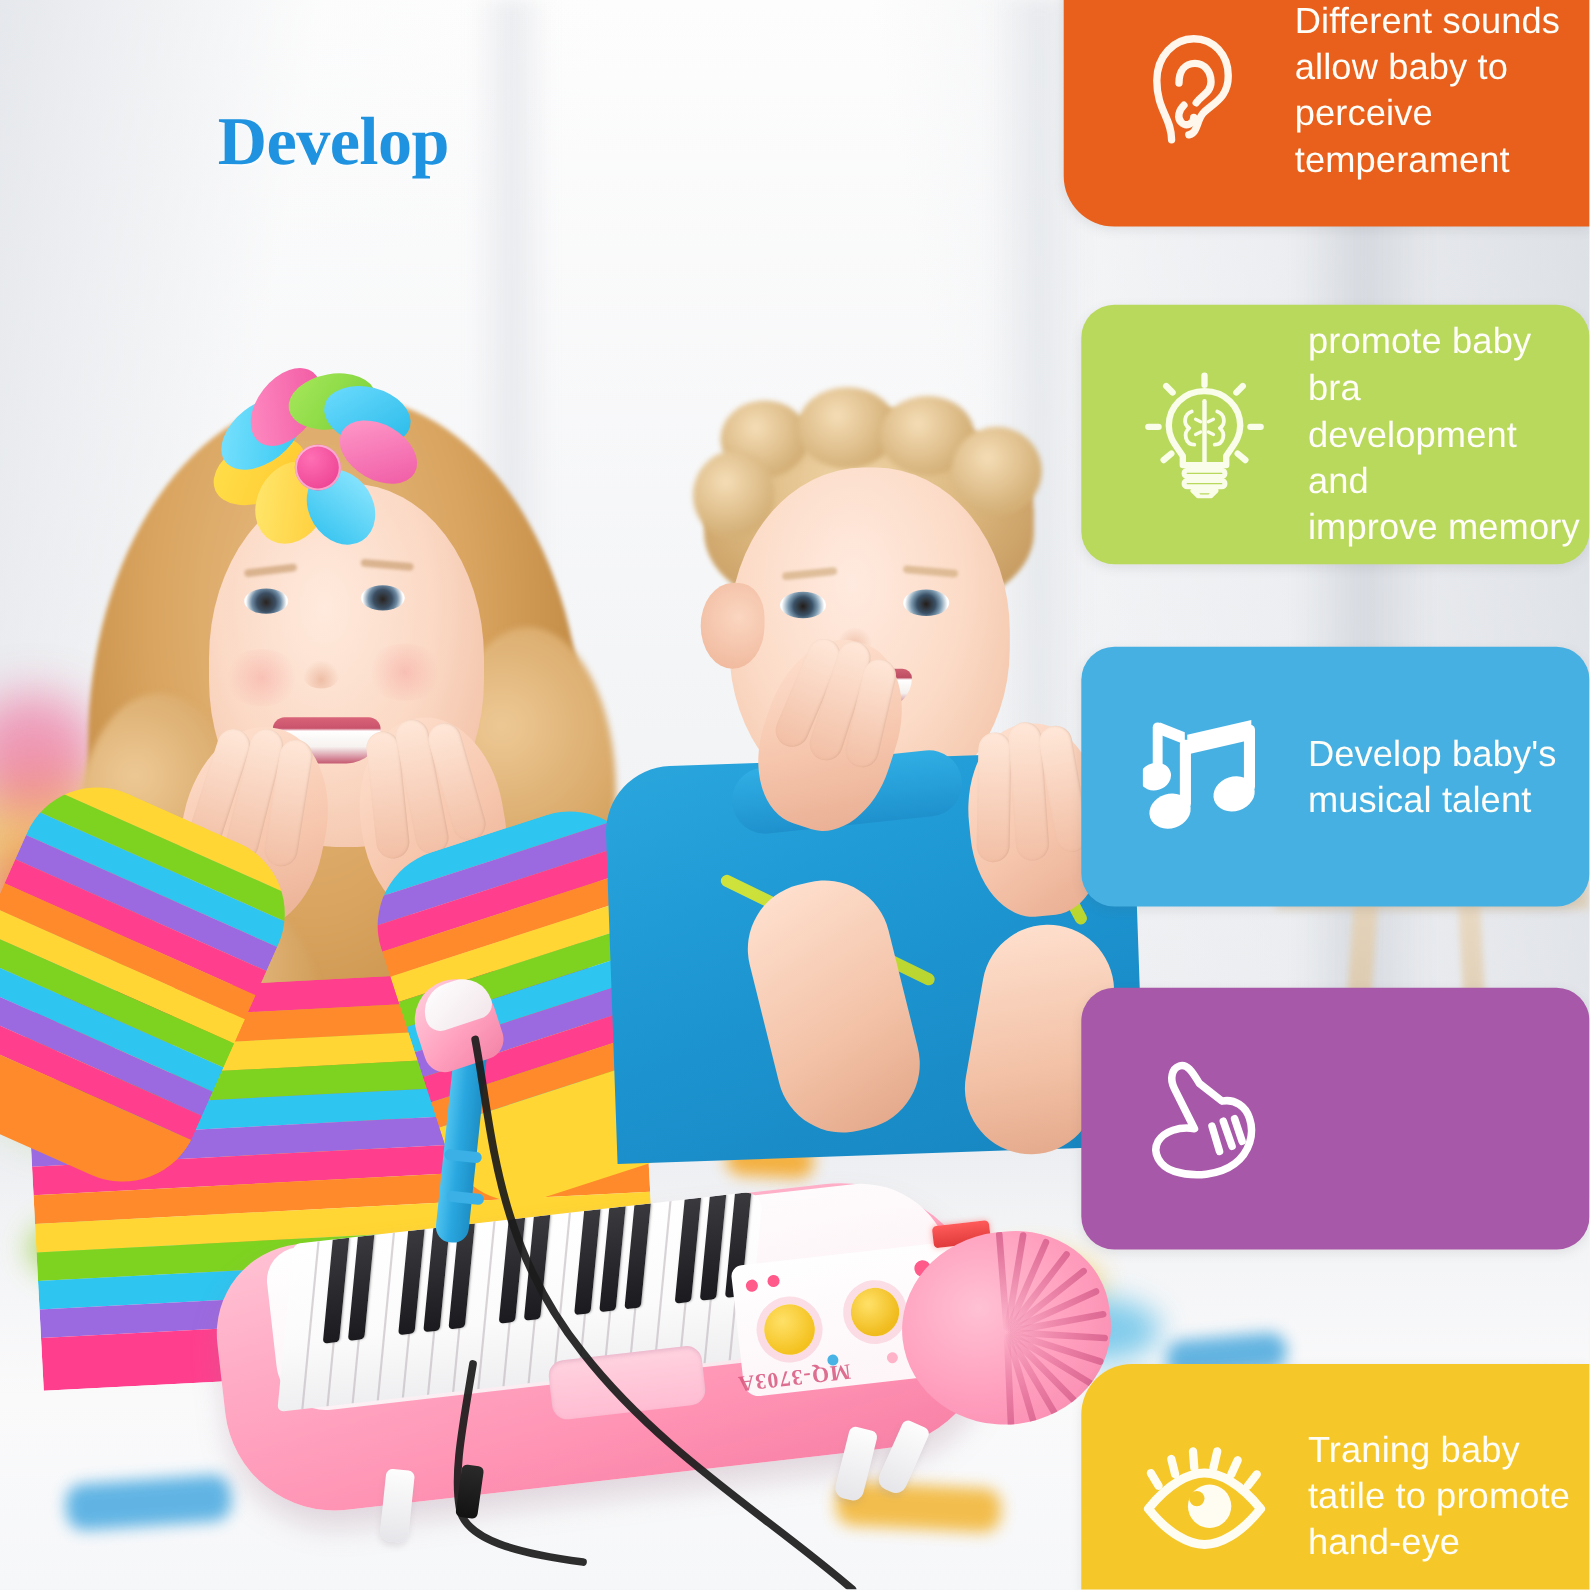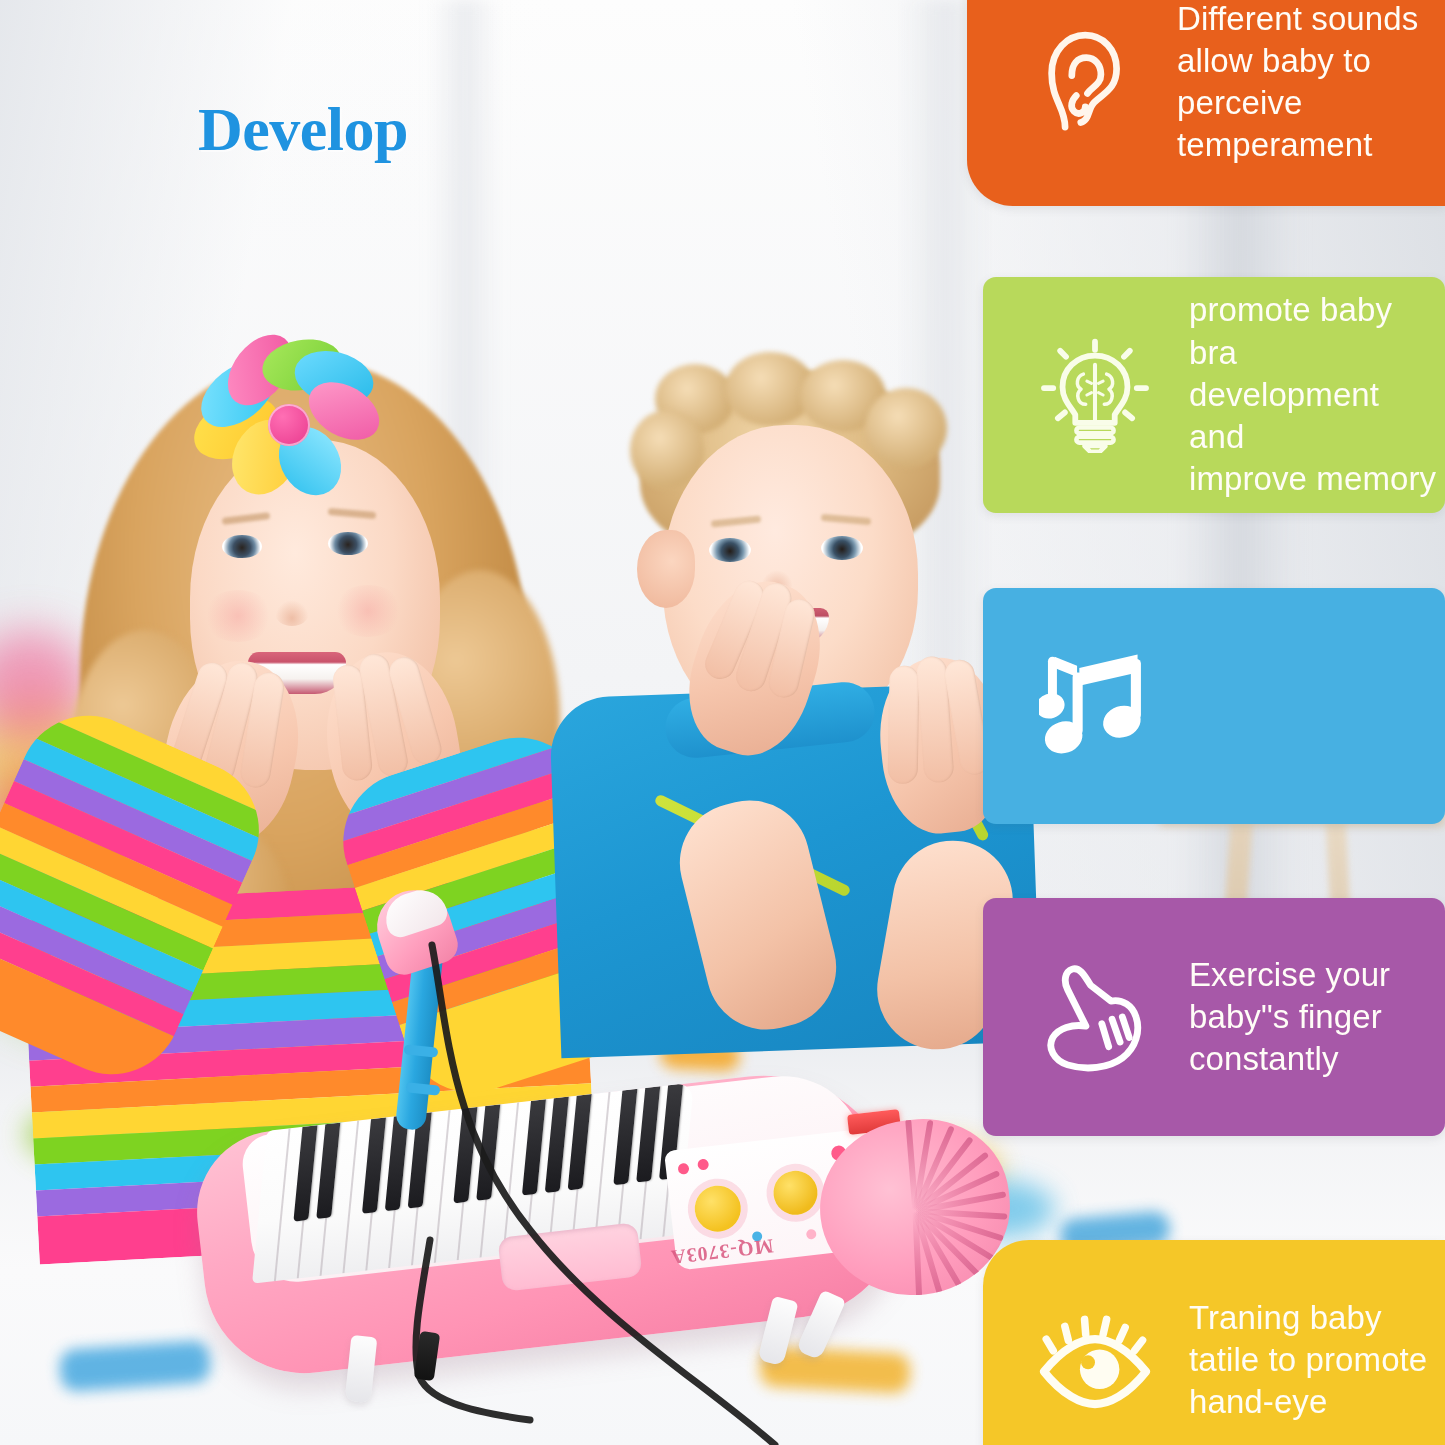--- a/index.html
+++ b/index.html
@@ -126,21 +126,21 @@
     background:linear-gradient(90deg,#4fc3ef,#2aa7e0 45%,#1d8fc6); transform:rotate(6deg); }
   .mic-head{ position:absolute; left:378px; top:890px; width:74px; height:80px; border-radius:40px 40px 20px 20px;
     background:linear-gradient(150deg,#ffd1df,#ff9fbe 60%,#f282a6); transform:rotate(-18deg); }
   .mic-grille{ position:absolute; left:384px; top:892px; width:62px; height:40px; border-radius:32px 32px 16px 16px;
     background:linear-gradient(150deg,#ffffff,#f2e6ea); transform:rotate(-18deg); }
   .mic-ring{ position:absolute; width:34px; height:10px; border-radius:6px; background:#3ab0e6; }
 
   
   .card{
     position:absolute; right:0; display:flex; align-items:center;
-    border-radius:13px; padding:0 0 0 48px; gap:30px; overflow:hidden;
+    border-radius:30px; padding:0 0 0 48px; gap:30px; overflow:hidden;
     box-shadow:0 3px 10px rgba(90,90,100,.12);
   }
   .card .ico{ flex:0 0 auto; width:128px; height:128px; display:flex; align-items:center; justify-content:center; }
   .card .txt{
     color:#fffdf7; font-size:33px; line-height:1.28; font-weight:400;
     white-space:pre-line; letter-spacing:.1px; padding-right:4px;
   }
   #card-0{ top:-46px; height:252px; width:478px; background:#e8601c; border-radius:0 0 0 46px; padding-left:52px; }
   #card-0 .txt{ padding-top:4px; }
   #card-1{ top:277px; height:236px; width:462px; background:#b8d95b; }
@@ -447,32 +447,31 @@
         <rect x="30" y="20" width="9" height="56" rx="4"></rect>
         <rect x="82" y="8" width="9" height="54" rx="4"></rect>
         <ellipse cx="22" cy="78" rx="17" ry="14" transform="rotate(-18 22 78)"></ellipse>
         <ellipse cx="74" cy="64" rx="17" ry="14" transform="rotate(-18 74 64)"></ellipse>
         <rect x="8" y="6" width="8" height="42" rx="4"></rect>
         <ellipse cx="10" cy="50" rx="13" ry="11" transform="rotate(-18 10 50)"></ellipse>
         <path d="M14,6 L34,14 L34,24 L14,16 Z"></path>
       </g>
     </svg>
   </div>
+  <div class="txt">Develop baby's
+musical talent</div>
 </div>
 
 <div class="card" id="card-3">
   <div class="ico">
     <svg viewBox="0 0 100 100" width="114" height="114" fill="none" stroke="#ffffff" stroke-width="6" stroke-linecap="round" stroke-linejoin="round">
       <path d="M30,8 C24,10 22,18 26,26 L42,58 C30,56 18,60 13,68 C8,77 14,88 26,92 C42,97 62,95 74,86 C86,77 90,62 86,50 C83,40 74,34 64,36 L46,22 C40,12 36,6 30,8Z"></path>
       <path d="M56,56 L62,76 M65,52 L72,72 M74,50 L80,68"></path>
     </svg>
   </div>
-  <div class="txt">Exercise your
-baby"s finger
-constantly</div>
 </div>
 
 <div class="card" id="card-4">
   <div class="ico">
     <svg viewBox="0 0 100 100" width="116" height="116">
       <g stroke="#fffdf2" stroke-width="6.5" stroke-linecap="round" fill="none">
         <path d="M14,42 L8,32 M27,33 L24,21 M42,28 L41,15 M57,28 L60,15 M71,33 L76,22 M84,42 L91,33"></path>
       </g>
       <path d="M6,60 C22,40 38,32 50,32 C62,32 78,40 94,60 C78,80 62,88 50,88 C38,88 22,80 6,60Z" fill="none" stroke="#fffdf2" stroke-width="7" stroke-linejoin="round"></path>
       <circle cx="54" cy="58" r="17" fill="#fffdf2"></circle>

